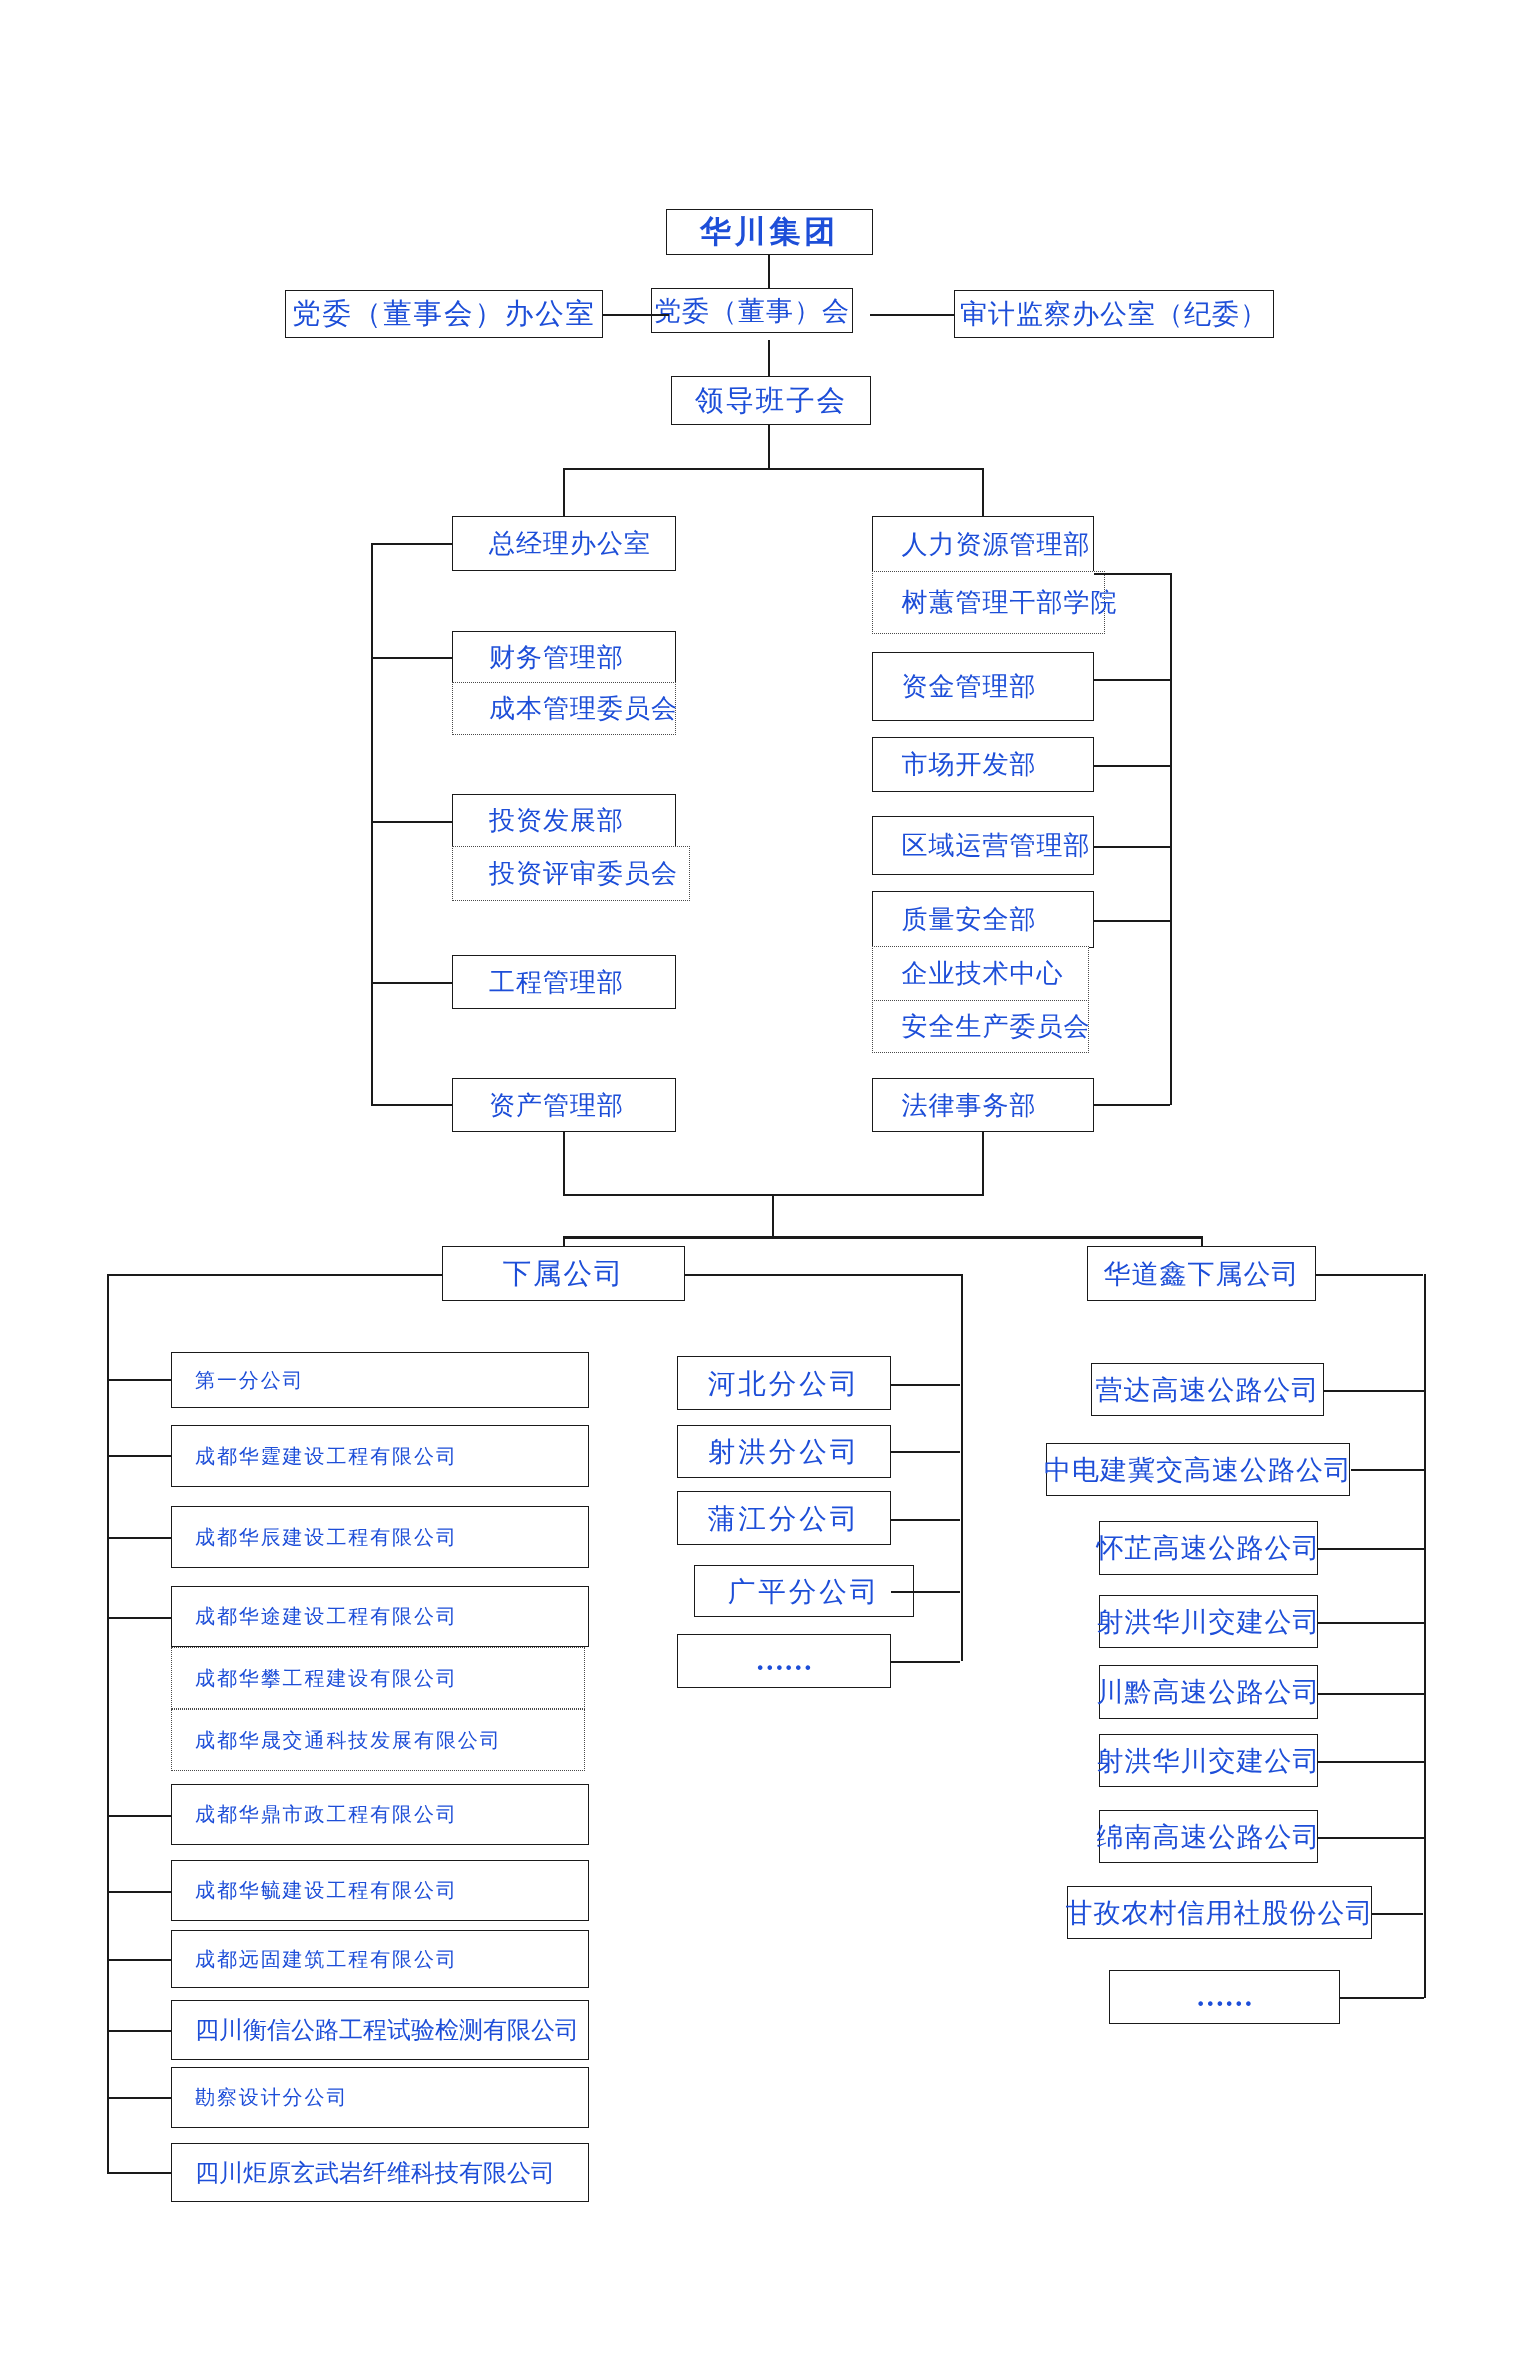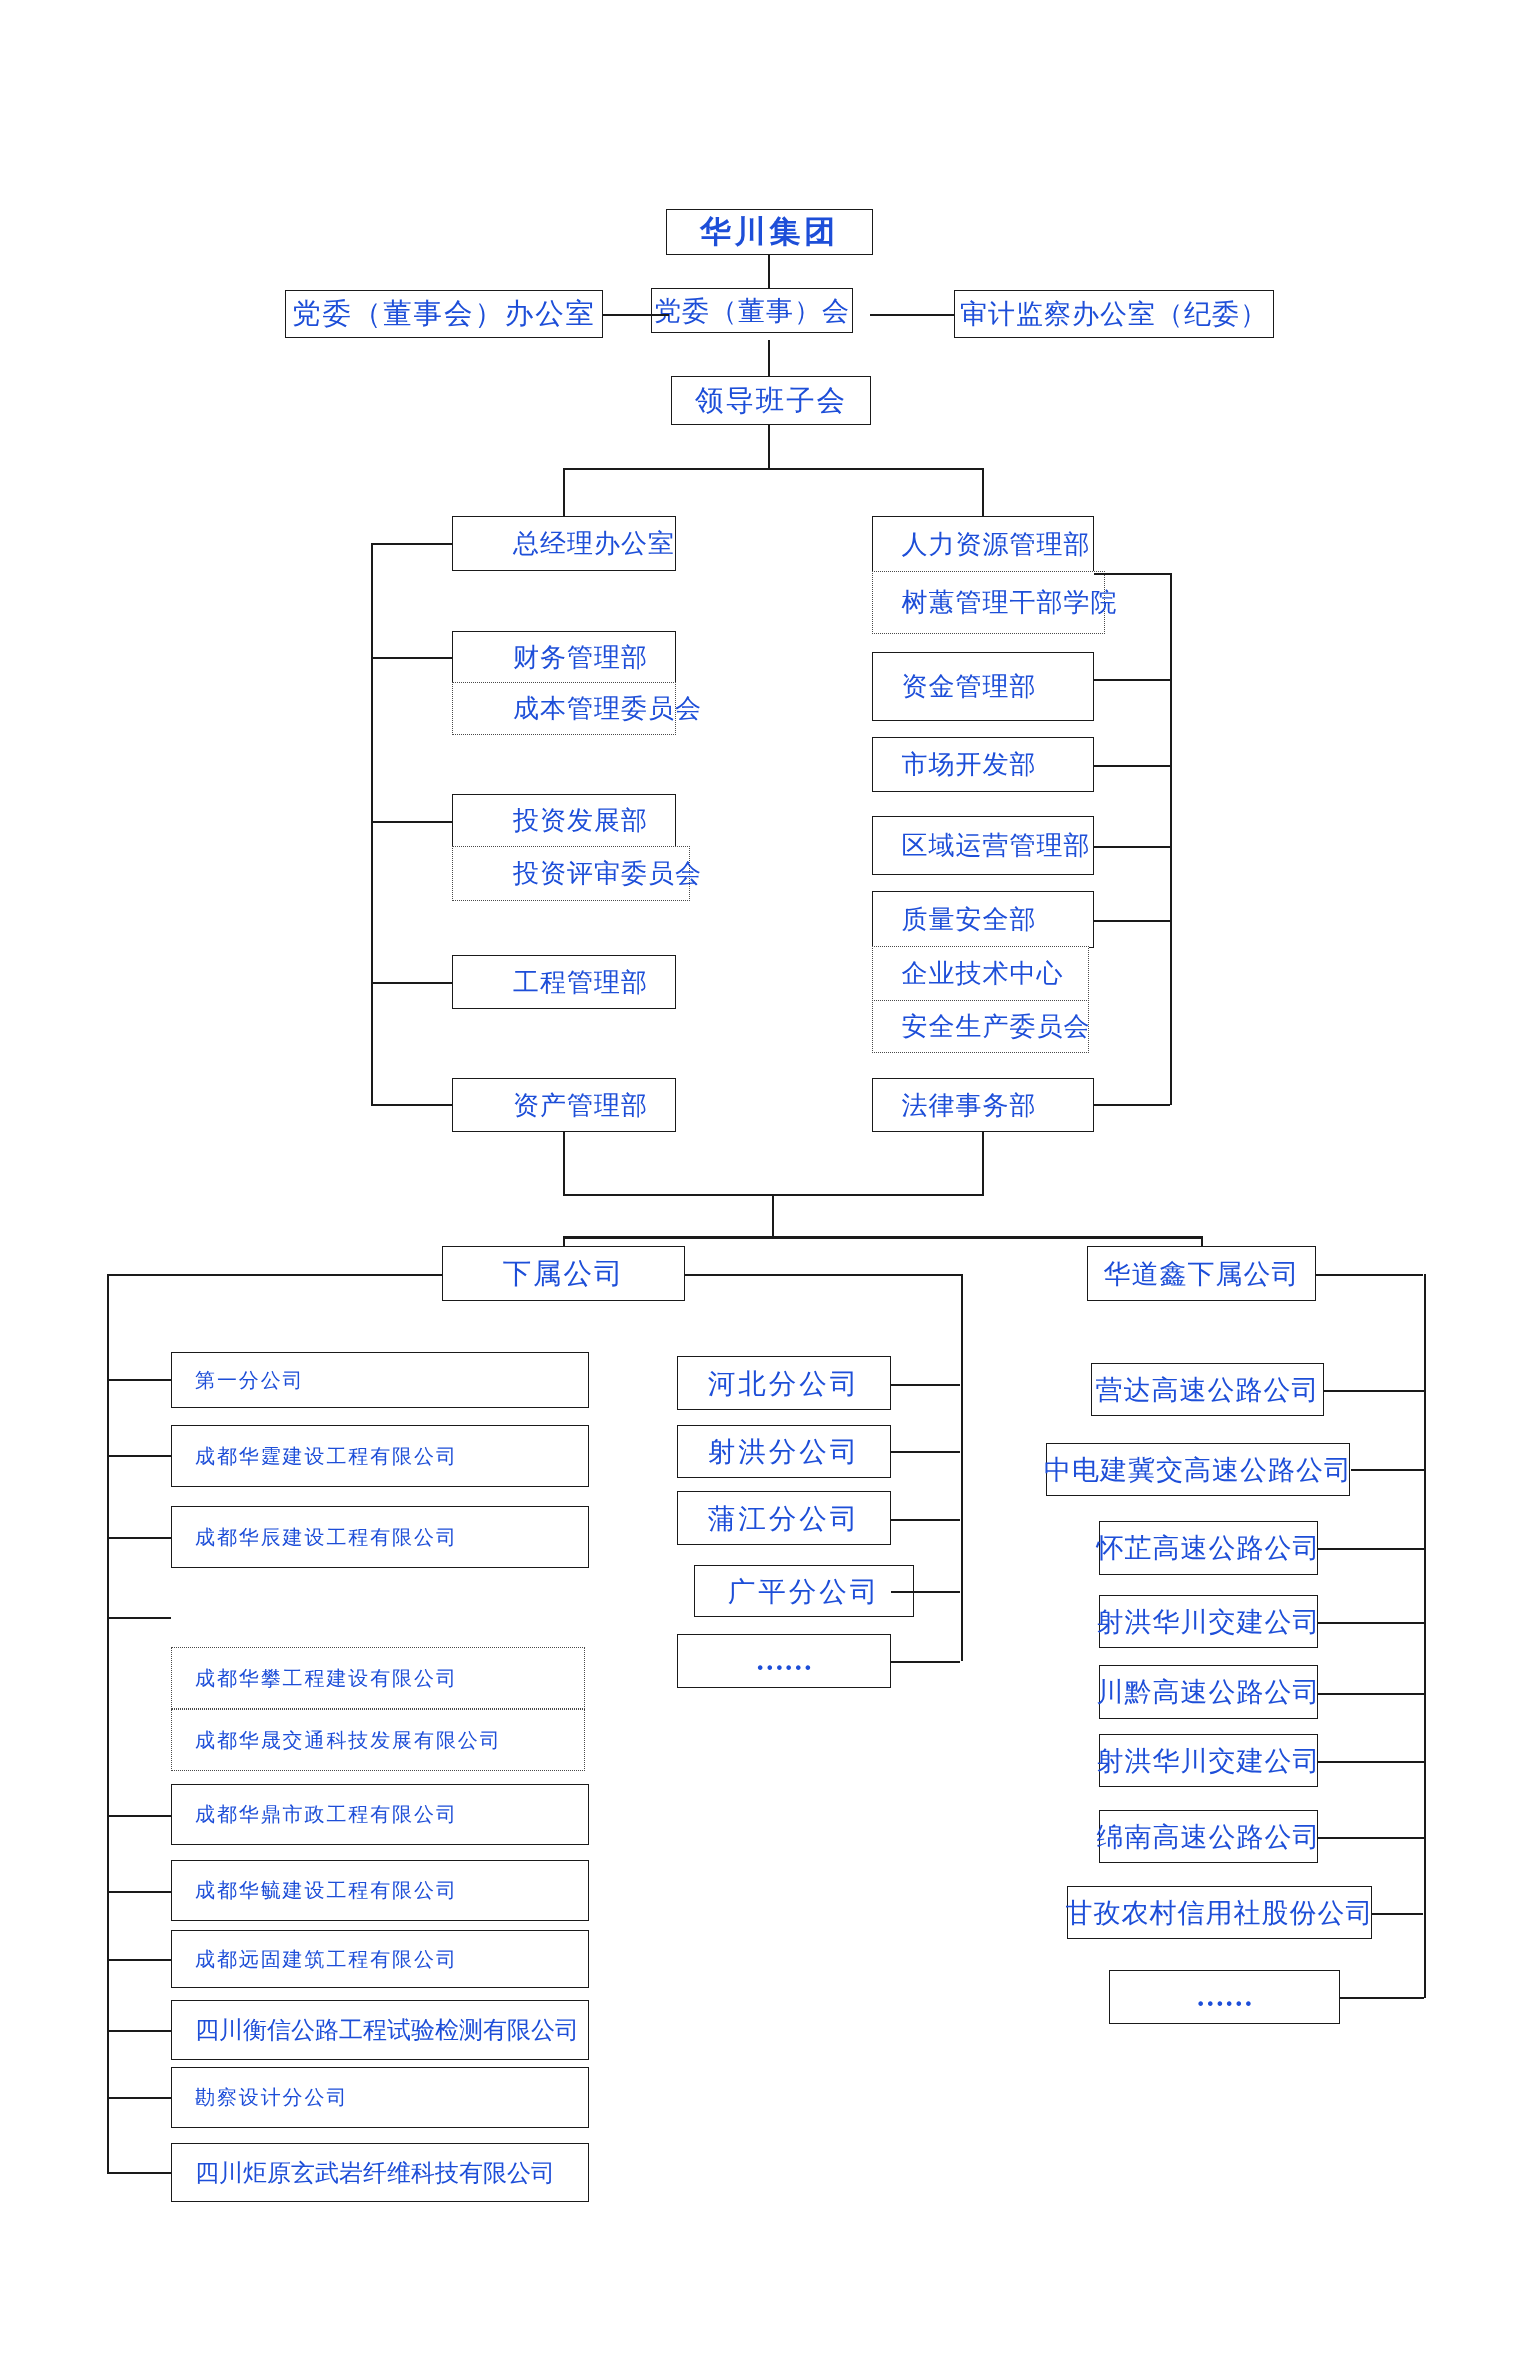--- a/index.html
+++ b/index.html
@@ -5,21 +5,21 @@
   html,body{margin:0;padding:0;background:#ffffff;}
   #canvas{position:relative;width:1538px;height:2378px;background:#ffffff;
           font-family:"Liberation Serif","DejaVu Serif",serif;color:#1d4ed8;}
   .box{position:absolute;border:1.9px solid #1a1a1a;background:#fff;box-sizing:border-box;
        display:flex;align-items:center;justify-content:center;
        font-size:28.5px;letter-spacing:1.9px;white-space:nowrap;}
   .box.dotted{border:1.9px dotted #4a4a4a;}
   .box.bold{font-weight:bold;font-size:31px;letter-spacing:3.8px;}
   .box.fit{font-size:27px;letter-spacing:1px;}
   .box.xfit{font-size:24px;letter-spacing:0;}
-  .box.lc{justify-content:flex-start;padding-left:60px;font-size:26px;letter-spacing:1px;}
+  .box.lc{justify-content:flex-start;padding-left:36px;font-size:26px;letter-spacing:1px;}
   .box.rc{justify-content:flex-start;padding-left:28.5px;font-size:26px;letter-spacing:1px;}
   .box.comp{justify-content:flex-start;padding-left:23px;font-size:20px;letter-spacing:1.9px;}
   .box.comp.xfit{font-size:24px;letter-spacing:0;}
   .box.mid{font-size:27.6px;letter-spacing:2.9px;}
   .box.rt{font-size:27px;letter-spacing:1px;}
   .box.ell{font-size:28.5px;letter-spacing:0;font-weight:bold;}
   .hl,.vl{position:absolute;background:#1a1a1a;}
   .hl{height:1.9px;}
   .vl{width:1.9px;}
   .hl.thick{height:2.9px;}
@@ -91,20 +91,21 @@
   <div class="hl" style="left:107px;top:1274px;width:335px"></div>
   <div class="vl" style="left:107px;top:1274px;height:899px"></div>
   <div class="hl" style="left:685px;top:1274px;width:276px"></div>
   <div class="vl" style="left:961px;top:1274px;height:387px"></div>
   <div class="hl" style="left:1316px;top:1274px;width:107px"></div>
   <div class="vl" style="left:1424px;top:1274px;height:724px"></div>
 
   <div class="box comp" style="left:171px;top:1352px;width:418px;height:56px">第一分公司</div>
   <div class="box comp" style="left:171px;top:1425px;width:418px;height:62px">成都华霆建设工程有限公司</div>
   <div class="box comp" style="left:171px;top:1506px;width:418px;height:62px">成都华辰建设工程有限公司</div>
+  <div class="box comp" style="left:171px;top:1586px;width:418px;height:61px">成都华途建设工程有限公司</div>
   <div class="box comp dotted" style="left:171px;top:1647px;width:414px;height:62px">成都华攀工程建设有限公司</div>
   <div class="box comp dotted" style="left:171px;top:1709px;width:414px;height:62px">成都华晟交通科技发展有限公司</div>
   <div class="box comp" style="left:171px;top:1784px;width:418px;height:61px">成都华鼎市政工程有限公司</div>
   <div class="box comp" style="left:171px;top:1860px;width:418px;height:61px">成都华毓建设工程有限公司</div>
   <div class="box comp" style="left:171px;top:1930px;width:418px;height:58px">成都远固建筑工程有限公司</div>
   <div class="box comp xfit" style="left:171px;top:2000px;width:418px;height:60px">四川衡信公路工程试验检测有限公司</div>
   <div class="box comp" style="left:171px;top:2067px;width:418px;height:61px">勘察设计分公司</div>
   <div class="box comp xfit" style="left:171px;top:2143px;width:418px;height:59px">四川炬原玄武岩纤维科技有限公司</div>
 
   <div class="hl" style="left:107px;top:1379px;width:64px"></div>

